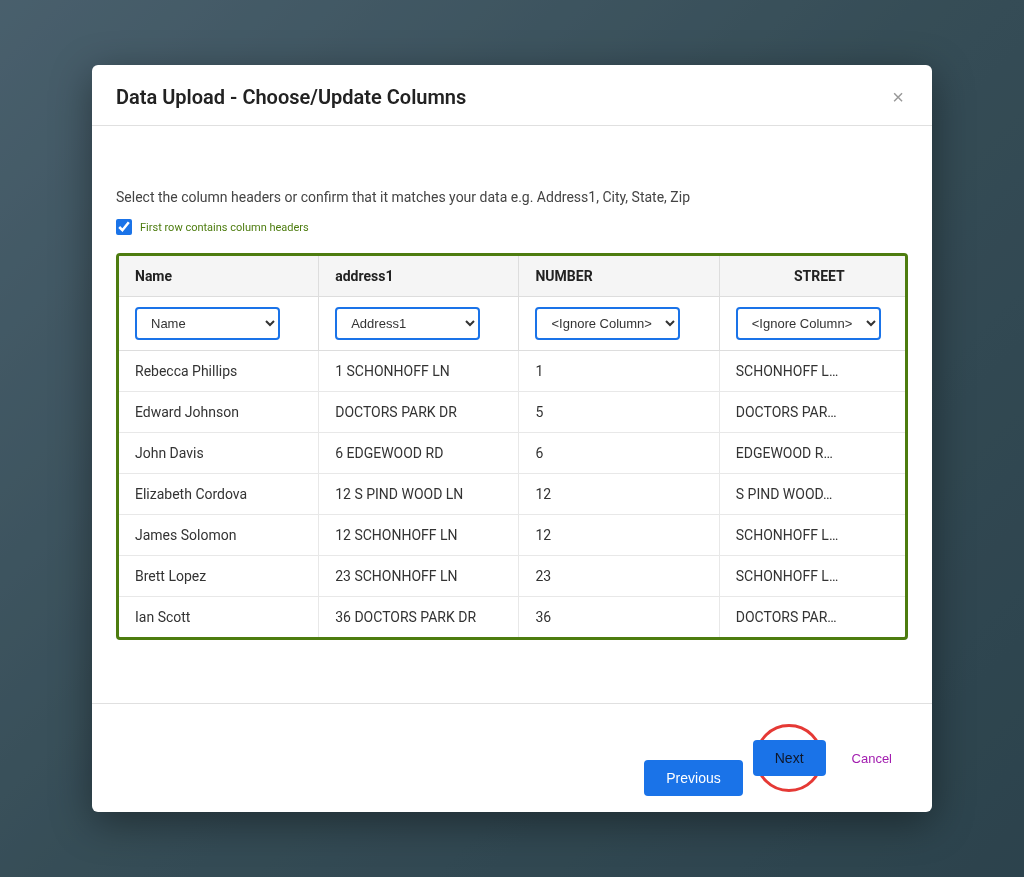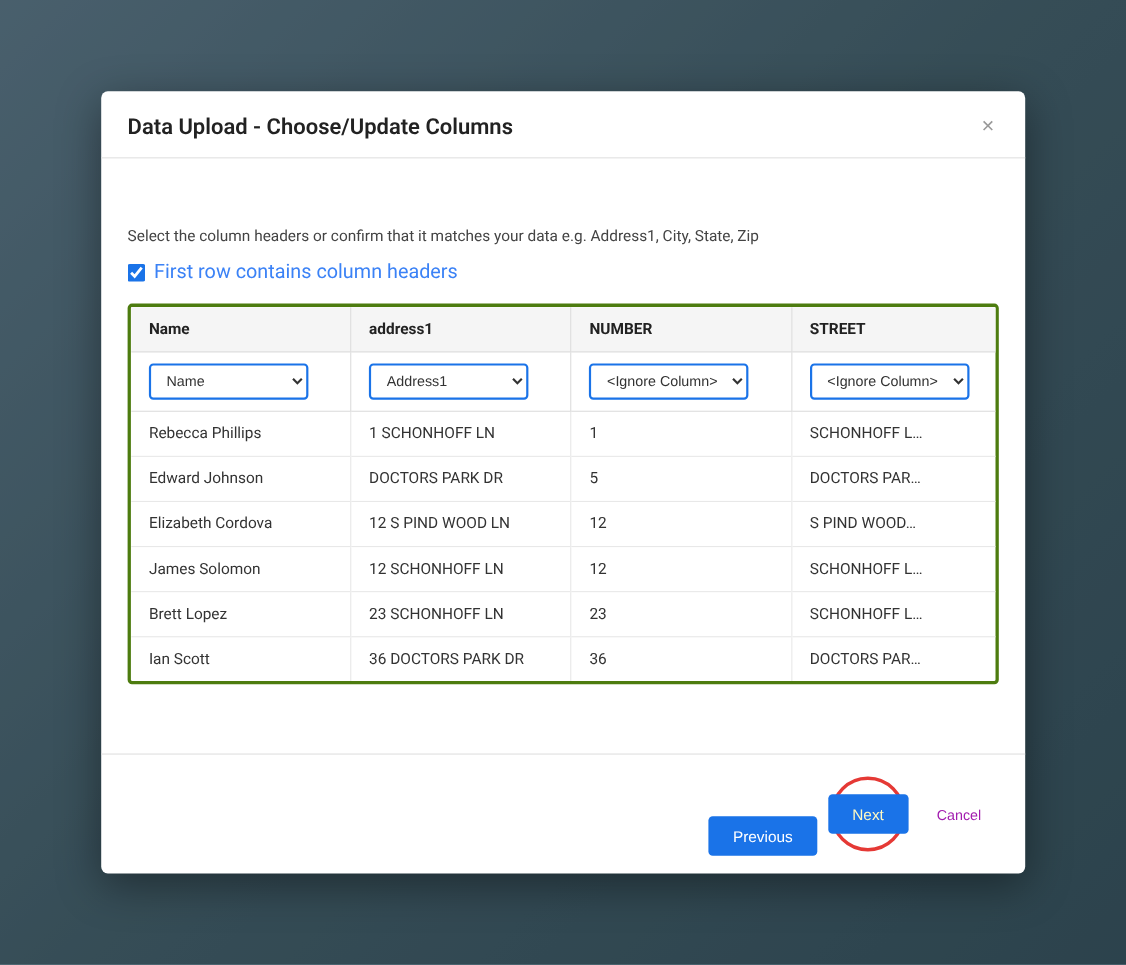--- a/index.html
+++ b/index.html
@@ -90,22 +90,22 @@
       margin-bottom: 18px;
     }
 
     .checkbox-row input[type="checkbox"] {
       width: 16px;
       height: 16px;
       accent-color: #1a73e8;
     }
 
     .checkbox-label {
-      color: #3b82f6;
-      font-size: 18px;
+      color: #4d7c0f;
+      font-size: 11px;
     }
 
     .table-wrapper {
       border: 3px solid #4d7c0f;
       border-radius: 4px;
       overflow-x: auto;
       overflow-y: auto;
       flex: 1;
     }
 
@@ -122,21 +122,21 @@
     thead th {
       padding: 12px 16px;
       text-align: left;
       font-weight: 700;
       color: #222;
       border-bottom: 1px solid #ddd;
       border-right: 1px solid #ddd;
       white-space: nowrap;
     }
 
-    thead th:last-child { border-right: none; }
+    thead th:last-child { border-right: none; text-align: center; }
 
     .dropdown-row td {
       padding: 10px 16px;
       border-bottom: 1px solid #ddd;
       border-right: 1px solid #ddd;
       vertical-align: middle;
     }
 
     .dropdown-row td:last-child { border-right: none; }
 
@@ -202,21 +202,21 @@
       position: absolute;
       width: 68px;
       height: 68px;
       border-radius: 50%;
       border: 3px solid #e53935;
       pointer-events: none;
     }
 
     .btn-next {
       background: #1a73e8;
-      color: #fef9c3;
+      color: #0f172a;
       border: none;
       border-radius: 4px;
       padding: 10px 22px;
       font-size: 14px;
       font-weight: 500;
       cursor: pointer;
       position: relative;
       z-index: 1;
     }
 
@@ -312,20 +312,26 @@
             <td>1</td>
             <td>SCHONHOFF L…</td>
           </tr>
           <tr>
             <td>Edward Johnson</td>
             <td>DOCTORS PARK DR</td>
             <td>5</td>
             <td>DOCTORS PAR…</td>
           </tr>
           <tr>
+            <td>John Davis</td>
+            <td>6 EDGEWOOD RD</td>
+            <td>6</td>
+            <td>EDGEWOOD R…</td>
+          </tr>
+          <tr>
             <td>Elizabeth Cordova</td>
             <td>12 S PIND WOOD LN</td>
             <td>12</td>
             <td>S PIND WOOD…</td>
           </tr>
           <tr>
             <td>James Solomon</td>
             <td>12 SCHONHOFF LN</td>
             <td>12</td>
             <td>SCHONHOFF L…</td>

